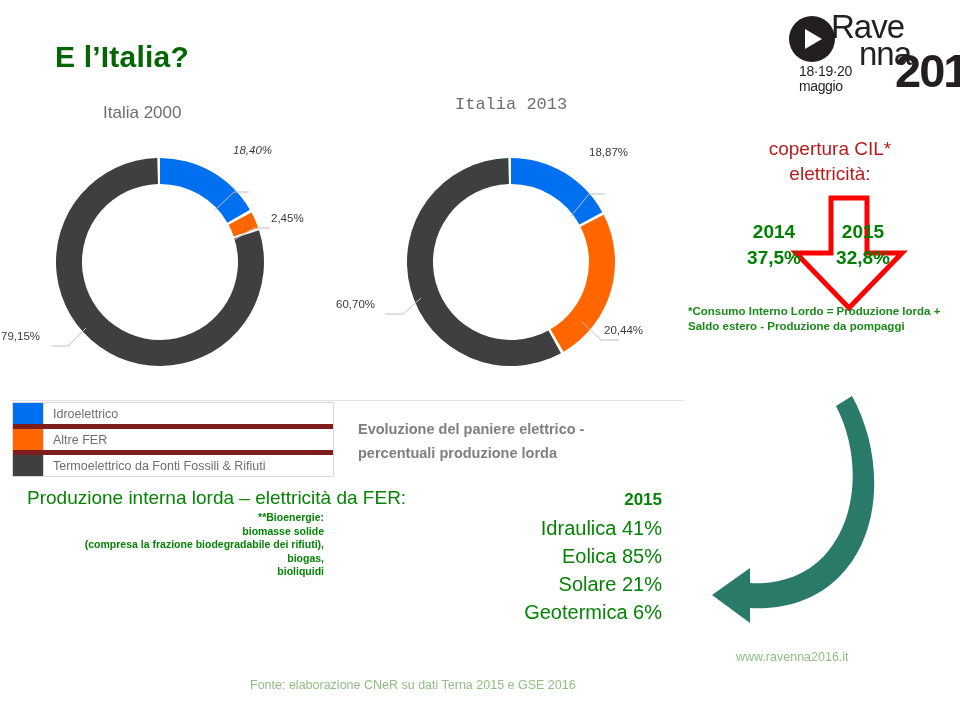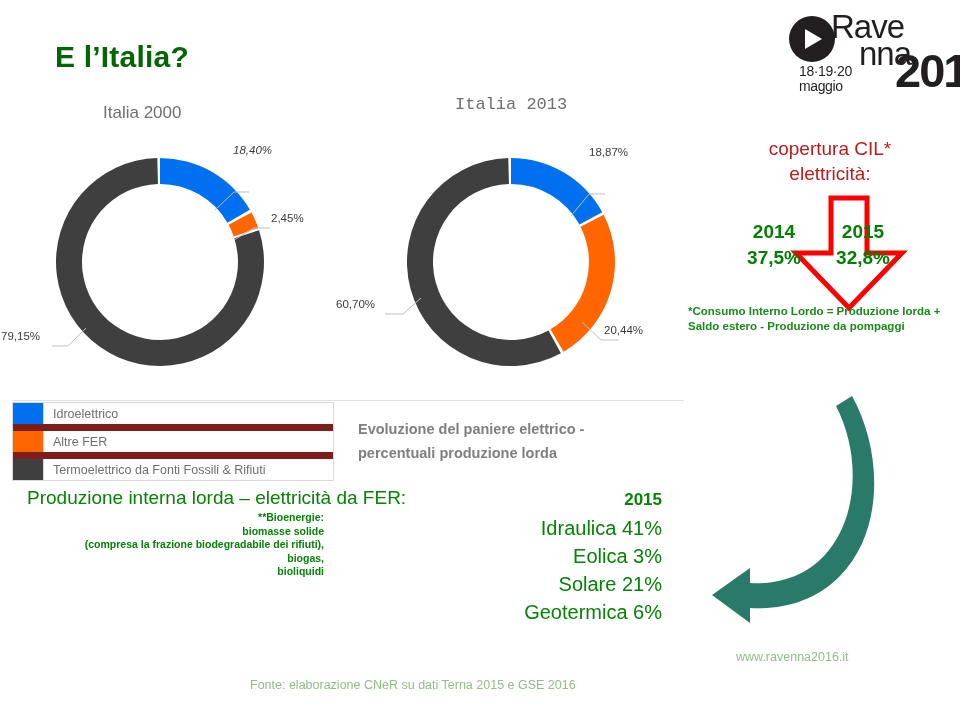--- a/index.html
+++ b/index.html
@@ -62,21 +62,21 @@
   .donut-label{
     position:absolute;font-size:11.5px;color:#3b3b3b;white-space:nowrap;
     font-family:"Liberation Sans", sans-serif;
   }
 
   
   #legend{
     position:absolute;left:12px;top:402px;width:320px;
     border:1px solid #d9d9d9;border-collapse:collapse;
   }
-  .legend-row{display:flex;align-items:stretch;height:21px;border-bottom:7px solid #7f1d1d;}
+  .legend-row{display:flex;align-items:stretch;height:21px;border-bottom:5px solid #7f1d1d;}
   .legend-row:last-child{border-bottom:none;}
   .legend-swatch{width:30px;flex:0 0 30px;}
   .legend-text{
     flex:1;display:flex;align-items:center;padding-left:9px;
     font-size:12.5px;color:#6f6f6f;border-left:1px solid #d9d9d9;
     white-space:nowrap;
   }
   #legend-divider{
     position:absolute;left:12px;top:400px;width:672px;height:1px;background:#e2e2e2;
   }
@@ -251,21 +251,21 @@
     <div>**Bioenergie:</div>
     <div>biomasse solide</div>
     <div>(compresa la frazione biodegradabile dei rifiuti),</div>
     <div>biogas,</div>
     <div>bioliquidi</div>
   </div>
 
   <div id="fer-list">
     <div class="fer-year">2015</div>
     <div>Idraulica 41%</div>
-    <div>Eolica 3%</div>
+    <div>Eolica 85%</div>
     <div>Solare 21%</div>
     <div>Geotermica 6%</div>
   </div>
 
   <div id="fonte">Fonte: elaborazione CNeR su dati Terna 2015 e GSE 2016</div>
   <div id="website">www.ravenna2016.it</div>
 
 </div>
 
 </body></html>

